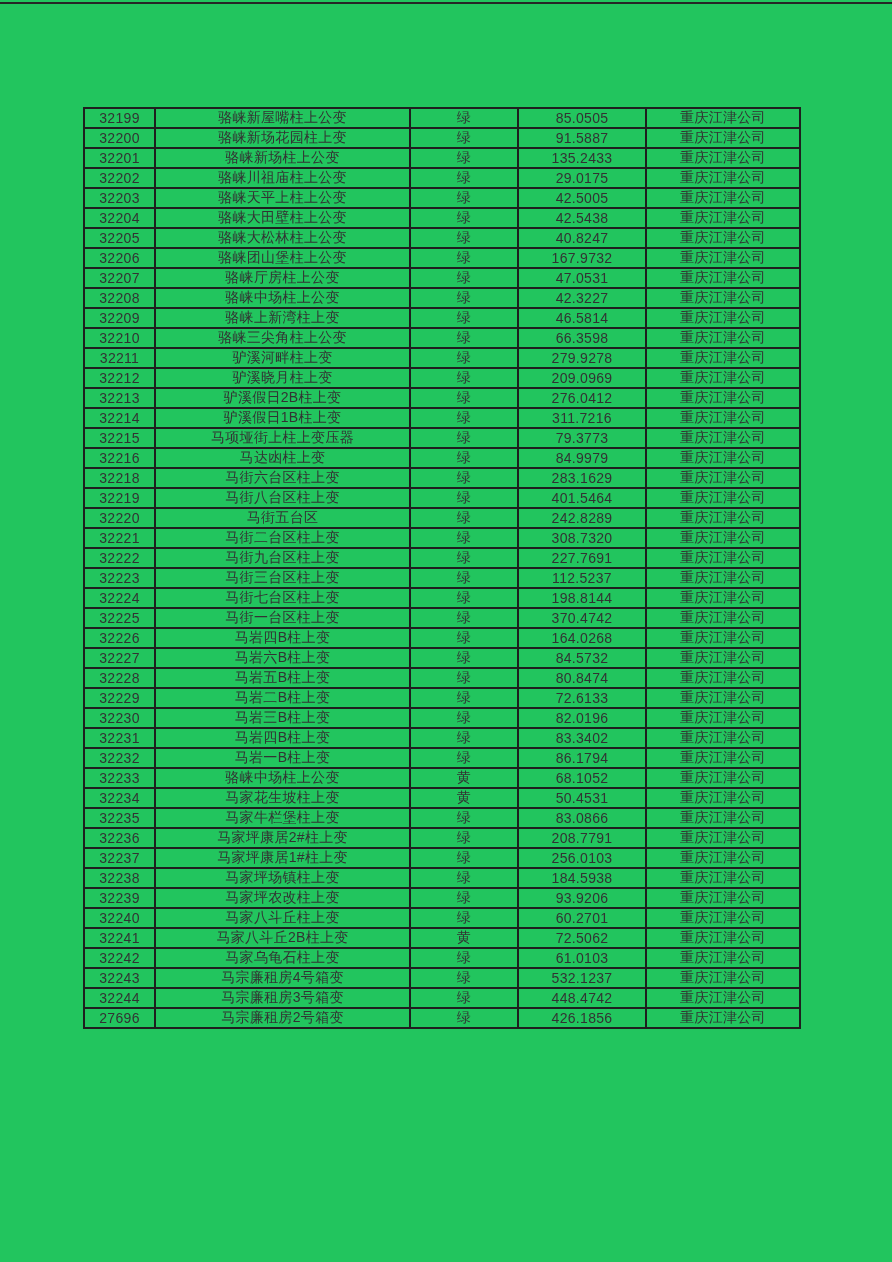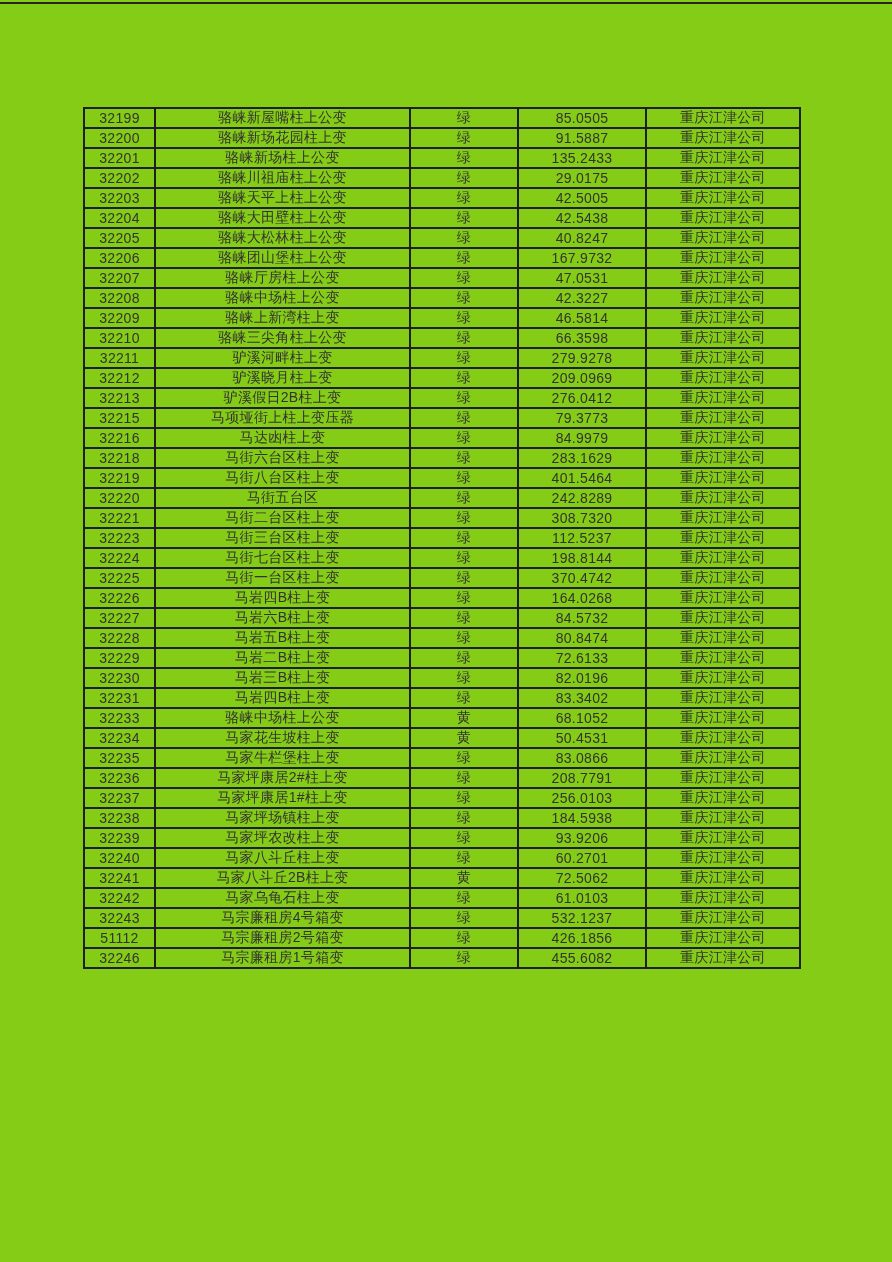--- a/index.html
+++ b/index.html
@@ -10,21 +10,21 @@
   body {
     width: 892px;
     height: 1262px;
     position: relative;
     overflow: hidden;
     font-family: "Liberation Sans", "DejaVu Sans", sans-serif;
   }
   .page {
     position: absolute;
     inset: 0;
-    background: #84cc16;
+    background: #22c55e;
   }
   .top-line {
     position: absolute;
     top: 2px;
     left: 0;
     width: 100%;
     height: 2px;
     background: #262626;
   }
   table.doc-table {
@@ -167,20 +167,27 @@
           <td>重庆江津公司</td>
         </tr>
         <tr>
           <td>32213</td>
           <td>驴溪假日2B柱上变</td>
           <td>绿</td>
           <td>276.0412</td>
           <td>重庆江津公司</td>
         </tr>
         <tr>
+          <td>32214</td>
+          <td>驴溪假日1B柱上变</td>
+          <td>绿</td>
+          <td>311.7216</td>
+          <td>重庆江津公司</td>
+        </tr>
+        <tr>
           <td>32215</td>
           <td>马项垭街上柱上变压器</td>
           <td>绿</td>
           <td>79.3773</td>
           <td>重庆江津公司</td>
         </tr>
         <tr>
           <td>32216</td>
           <td>马达凼柱上变</td>
           <td>绿</td>
@@ -209,20 +216,27 @@
           <td>重庆江津公司</td>
         </tr>
         <tr>
           <td>32221</td>
           <td>马街二台区柱上变</td>
           <td>绿</td>
           <td>308.7320</td>
           <td>重庆江津公司</td>
         </tr>
         <tr>
+          <td>32222</td>
+          <td>马街九台区柱上变</td>
+          <td>绿</td>
+          <td>227.7691</td>
+          <td>重庆江津公司</td>
+        </tr>
+        <tr>
           <td>32223</td>
           <td>马街三台区柱上变</td>
           <td>绿</td>
           <td>112.5237</td>
           <td>重庆江津公司</td>
         </tr>
         <tr>
           <td>32224</td>
           <td>马街七台区柱上变</td>
           <td>绿</td>
@@ -269,20 +283,27 @@
           <td>马岩三B柱上变</td>
           <td>绿</td>
           <td>82.0196</td>
           <td>重庆江津公司</td>
         </tr>
         <tr>
           <td>32231</td>
           <td>马岩四B柱上变</td>
           <td>绿</td>
           <td>83.3402</td>
+          <td>重庆江津公司</td>
+        </tr>
+        <tr>
+          <td>32232</td>
+          <td>马岩一B柱上变</td>
+          <td>绿</td>
+          <td>86.1794</td>
           <td>重庆江津公司</td>
         </tr>
         <tr>
           <td>32233</td>
           <td>骆崃中场柱上公变</td>
           <td>黄</td>
           <td>68.1052</td>
           <td>重庆江津公司</td>
         </tr>
         <tr>
@@ -349,28 +370,28 @@
           <td>重庆江津公司</td>
         </tr>
         <tr>
           <td>32243</td>
           <td>马宗廉租房4号箱变</td>
           <td>绿</td>
           <td>532.1237</td>
           <td>重庆江津公司</td>
         </tr>
         <tr>
-          <td>51112</td>
+          <td>32244</td>
+          <td>马宗廉租房3号箱变</td>
+          <td>绿</td>
+          <td>448.4742</td>
+          <td>重庆江津公司</td>
+        </tr>
+        <tr>
+          <td>27696</td>
           <td>马宗廉租房2号箱变</td>
           <td>绿</td>
           <td>426.1856</td>
-          <td>重庆江津公司</td>
-        </tr>
-        <tr>
-          <td>32246</td>
-          <td>马宗廉租房1号箱变</td>
-          <td>绿</td>
-          <td>455.6082</td>
           <td>重庆江津公司</td>
         </tr>
       </tbody>
   </table>
 </div>
 
 </body></html>

